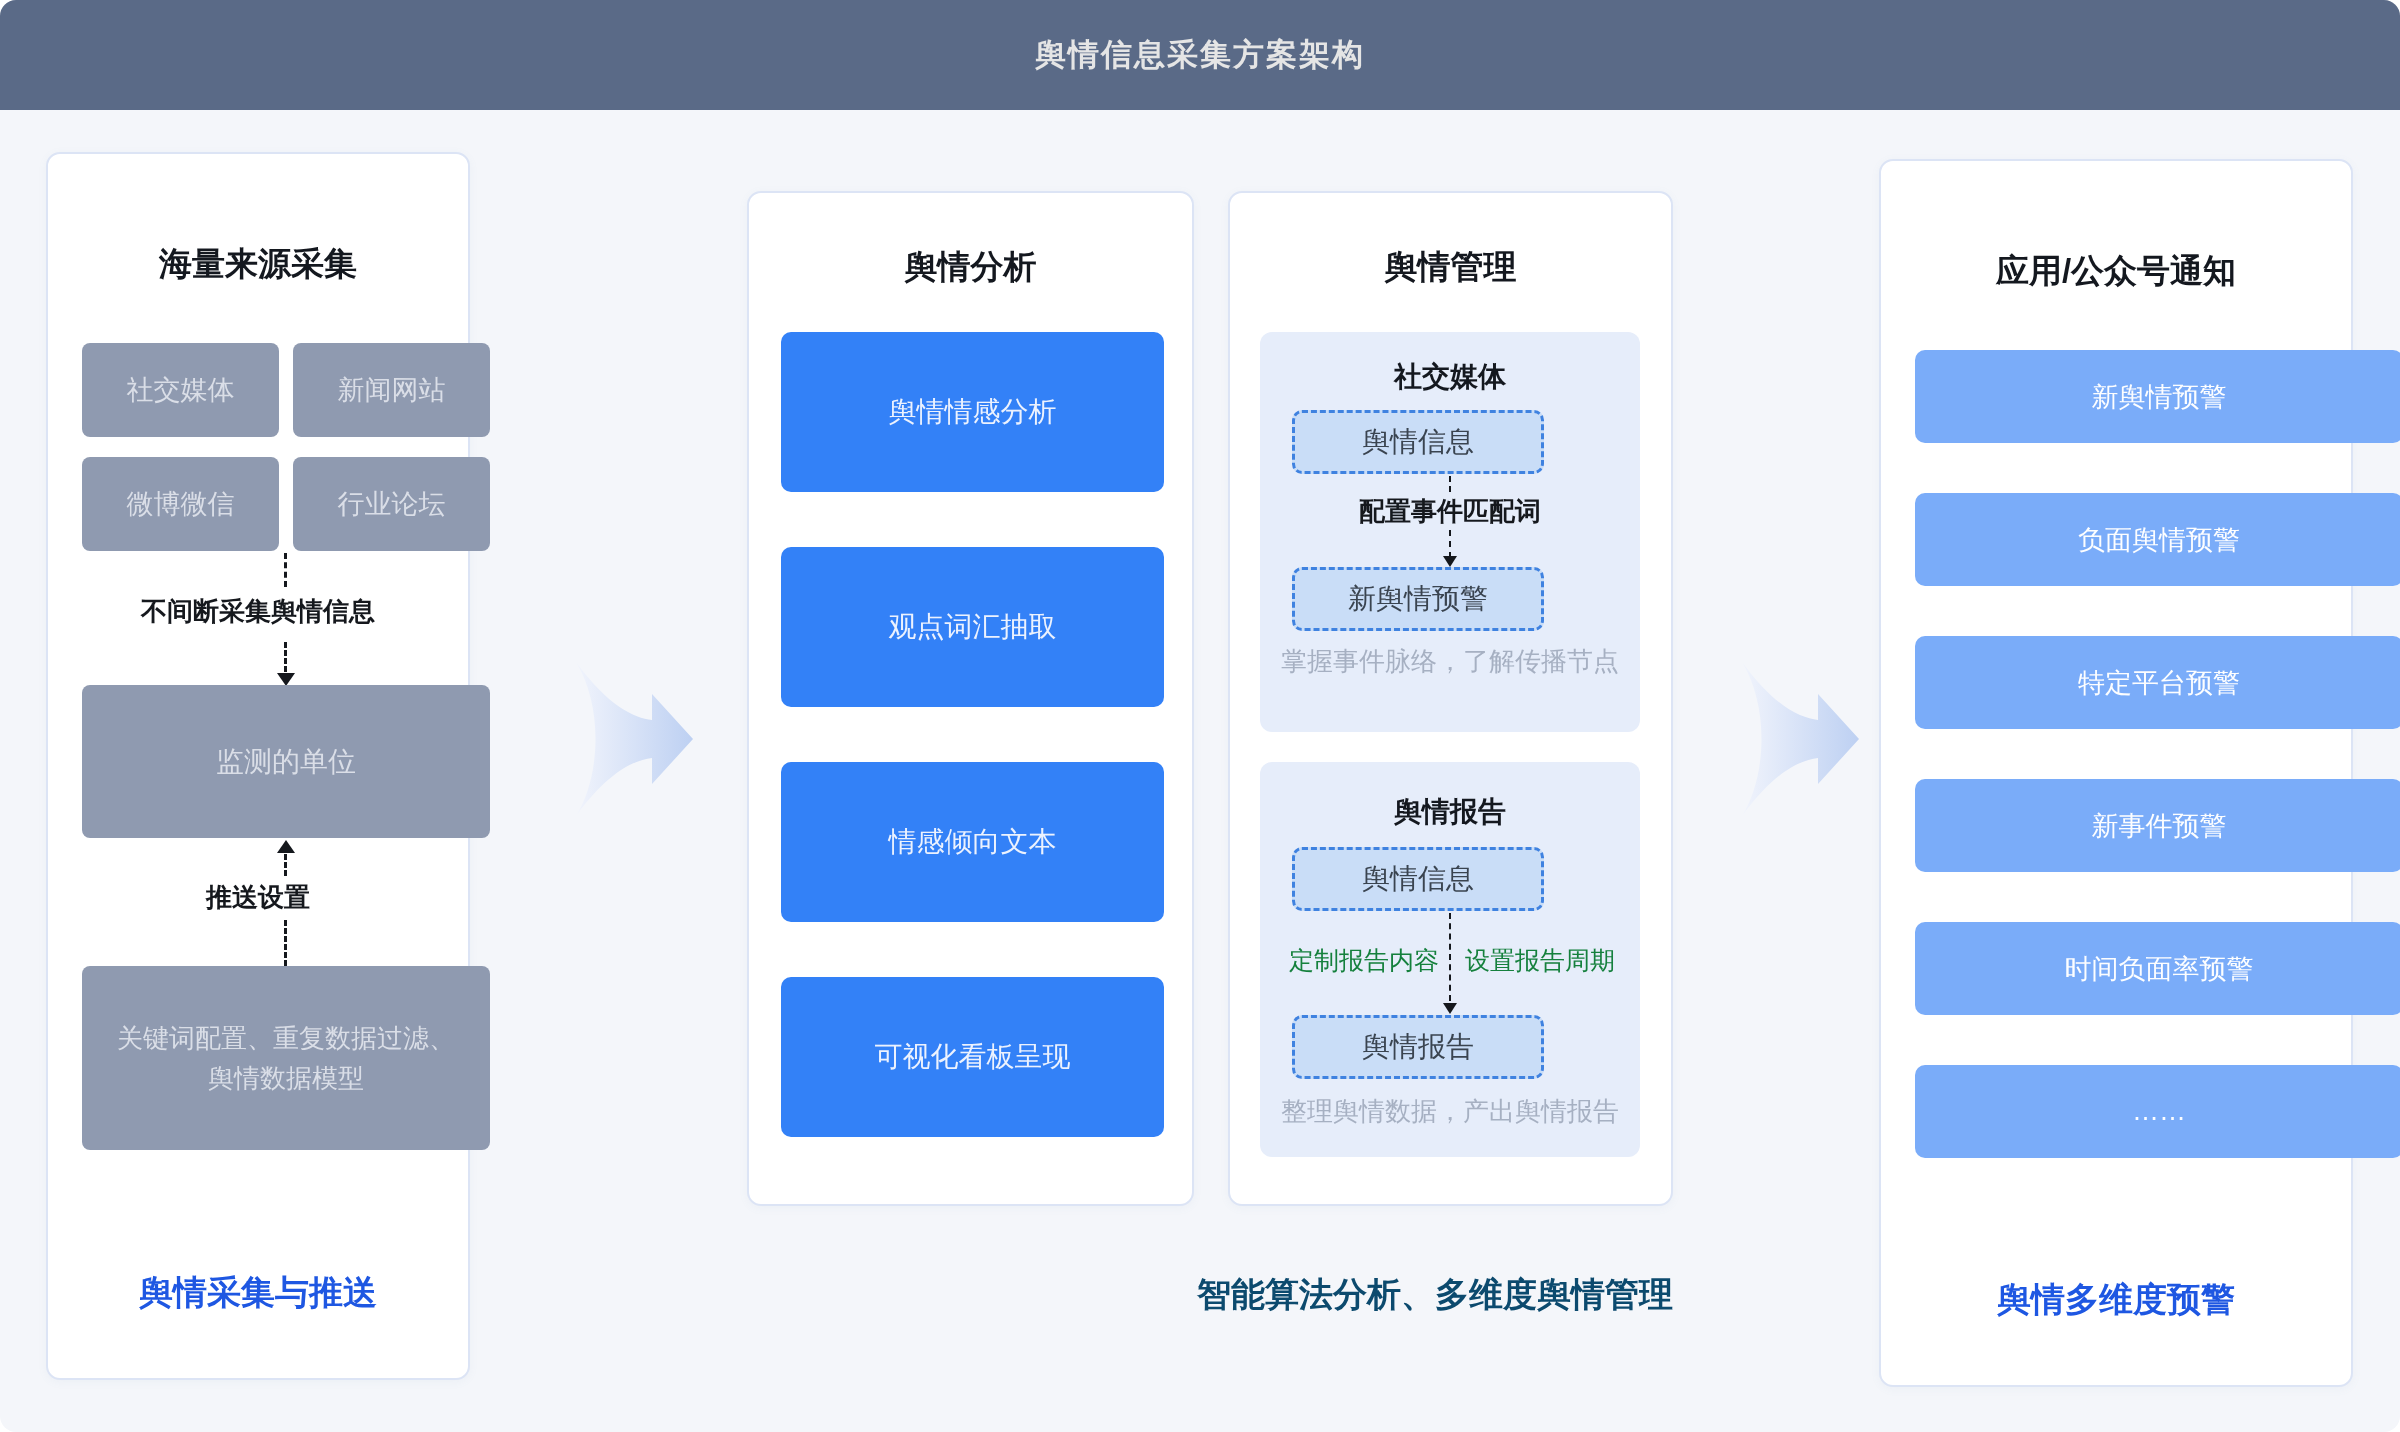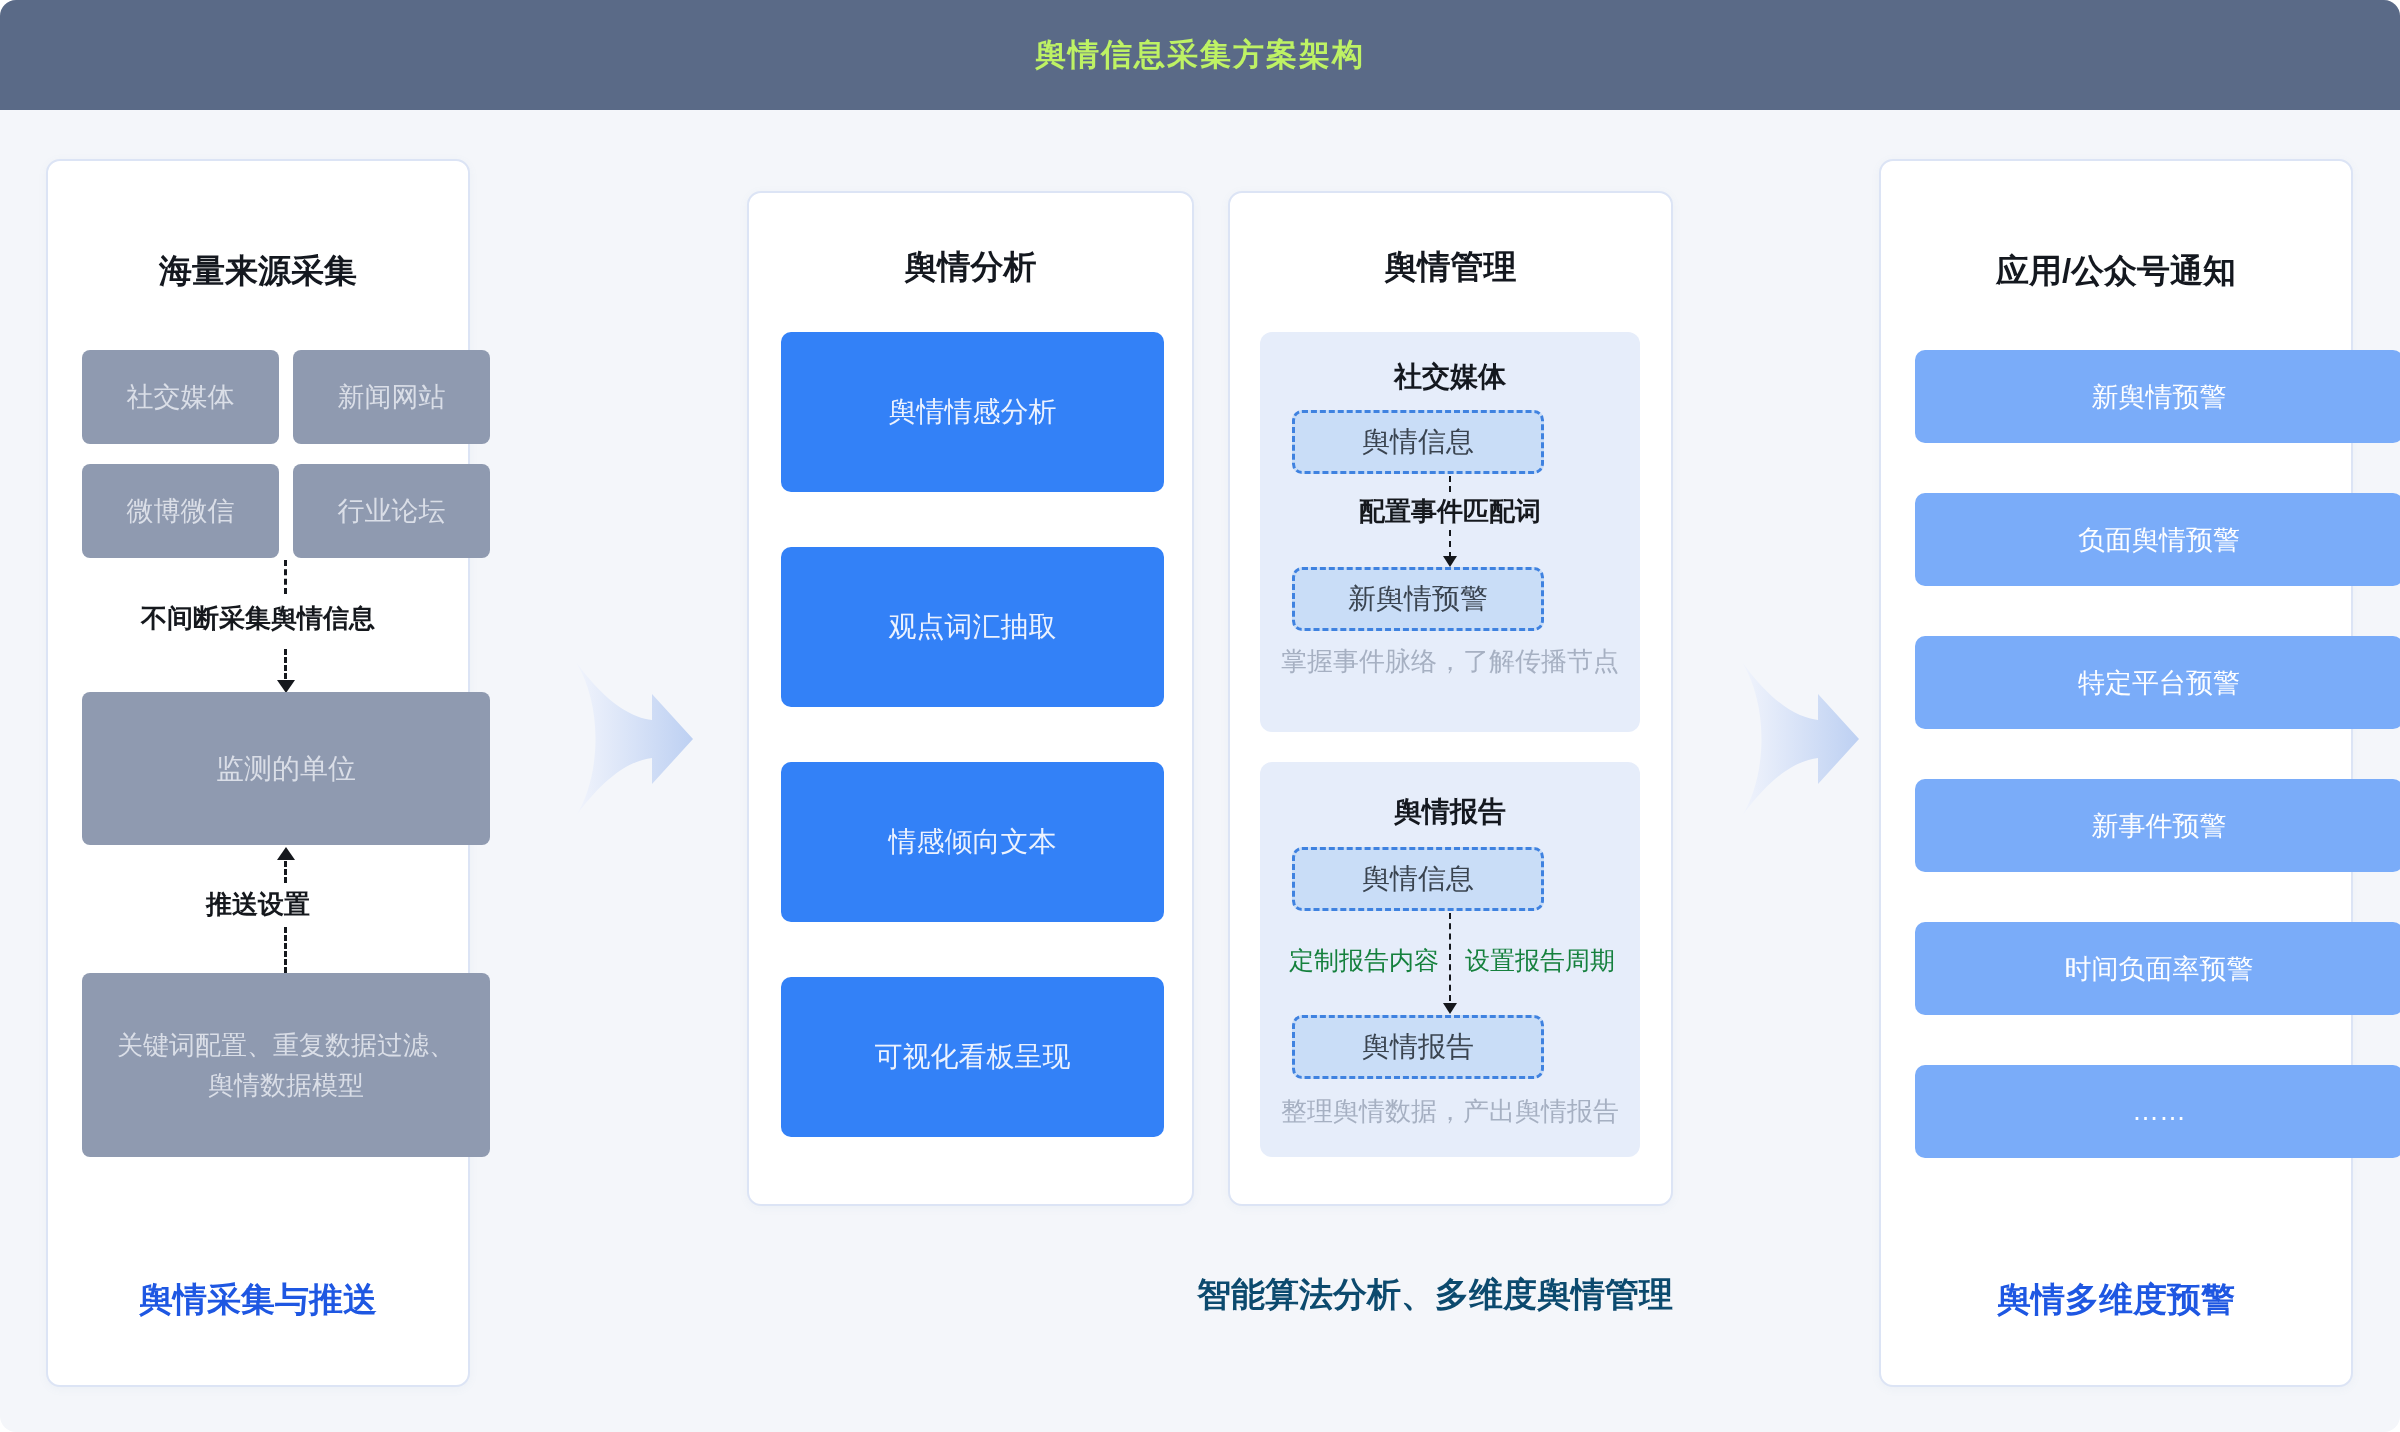--- a/index.html
+++ b/index.html
@@ -7,28 +7,28 @@
     position:relative;width:2400px;height:1432px;
     background:#f4f6fa;border-radius:16px;overflow:hidden;
     font-family:"Liberation Sans","DejaVu Sans",sans-serif;
     color:#14181f;
   }
   
   .titlebar{
     position:absolute;left:0;top:0;right:0;height:110px;
     background:#5a6a87;display:flex;align-items:center;justify-content:center;
   }
-  .titlebar .t{font-size:31px;font-weight:bold;color:#bef264;letter-spacing:2px;}
+  .titlebar .t{font-size:31px;font-weight:bold;color:#e5e5e5;letter-spacing:2px;}
   
   .panel{
     position:absolute;background:#ffffff;
     border:2px solid #dce4f5;border-radius:14px;box-sizing:border-box;
     box-shadow:0 2px 10px rgba(110,130,170,0.06);
   }
-  .p1{left:46px;top:159px;width:424px;height:1228px;}
+  .p1{left:46px;top:152px;width:424px;height:1228px;}
   .p2{left:747px;top:191px;width:447px;height:1015px;}
   .p3{left:1228px;top:191px;width:445px;height:1015px;}
   .p4{left:1879px;top:159px;width:474px;height:1228px;}
   .panel-title{position:absolute;left:0;width:100%;text-align:center;font-size:33px;font-weight:bold;color:#14181f;}
   .pt-tall{top:88px;}
   .pt-short{top:52px;}
   .panel-footer{
     position:absolute;left:0;width:100%;text-align:center;
     font-size:34px;font-weight:bold;color:#1e57e2;top:1116px;
   }

